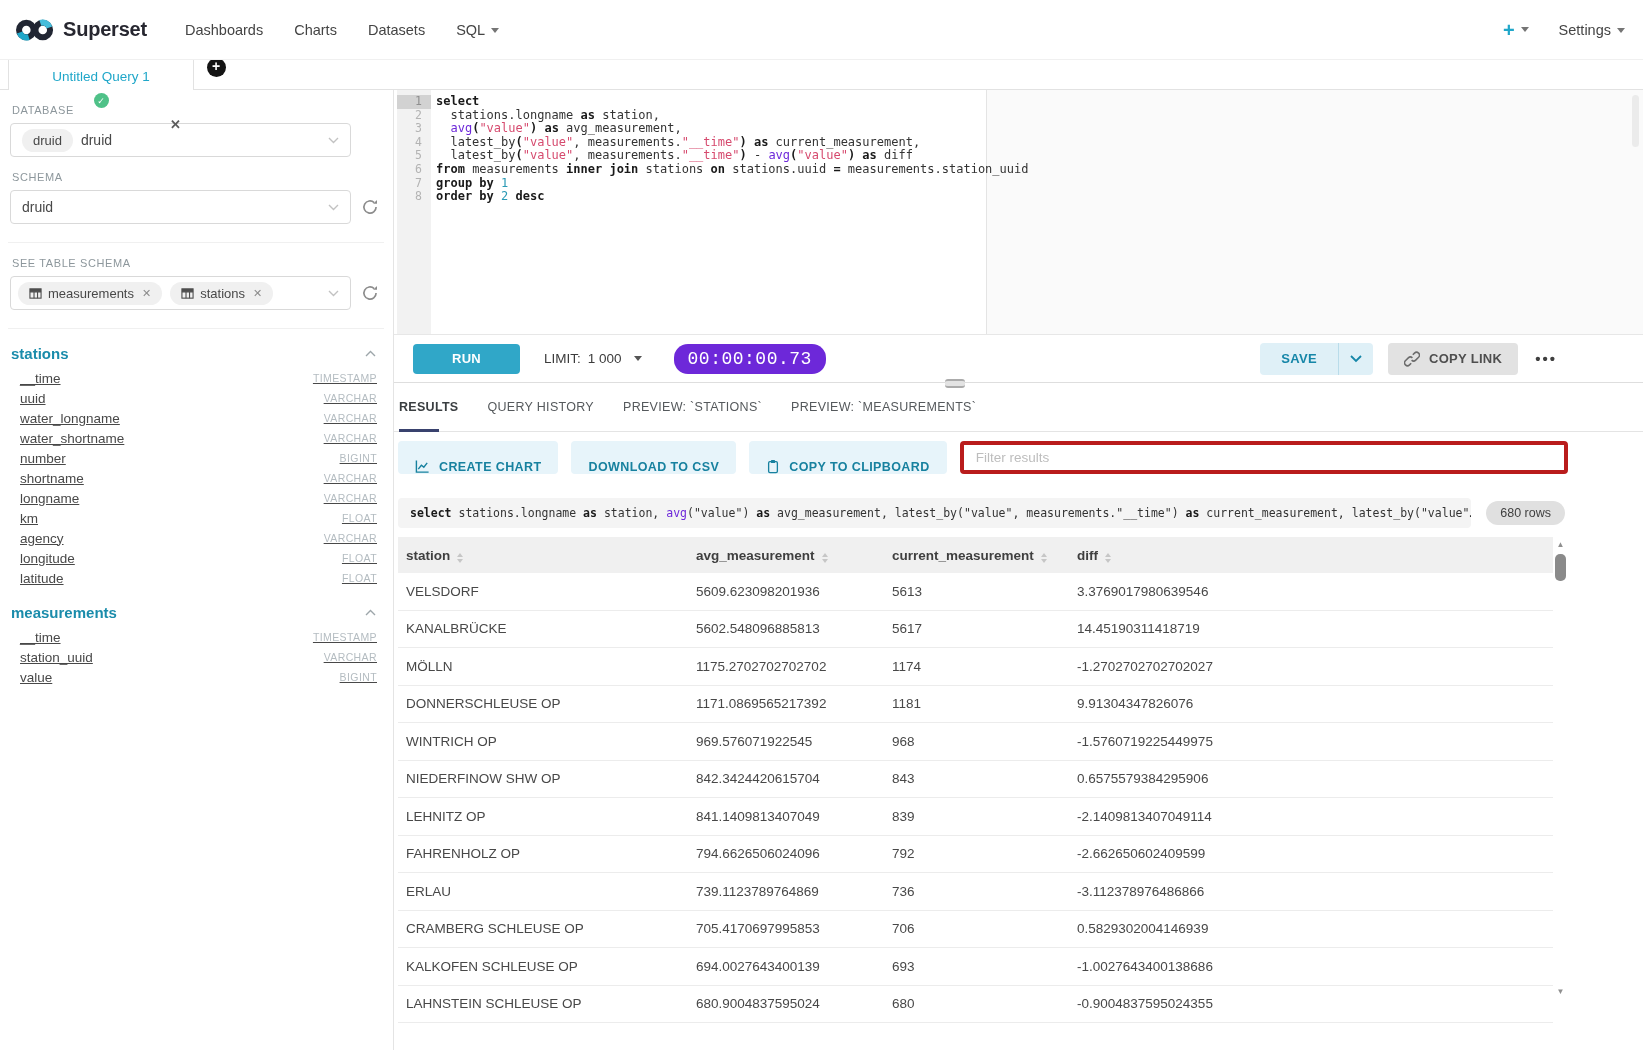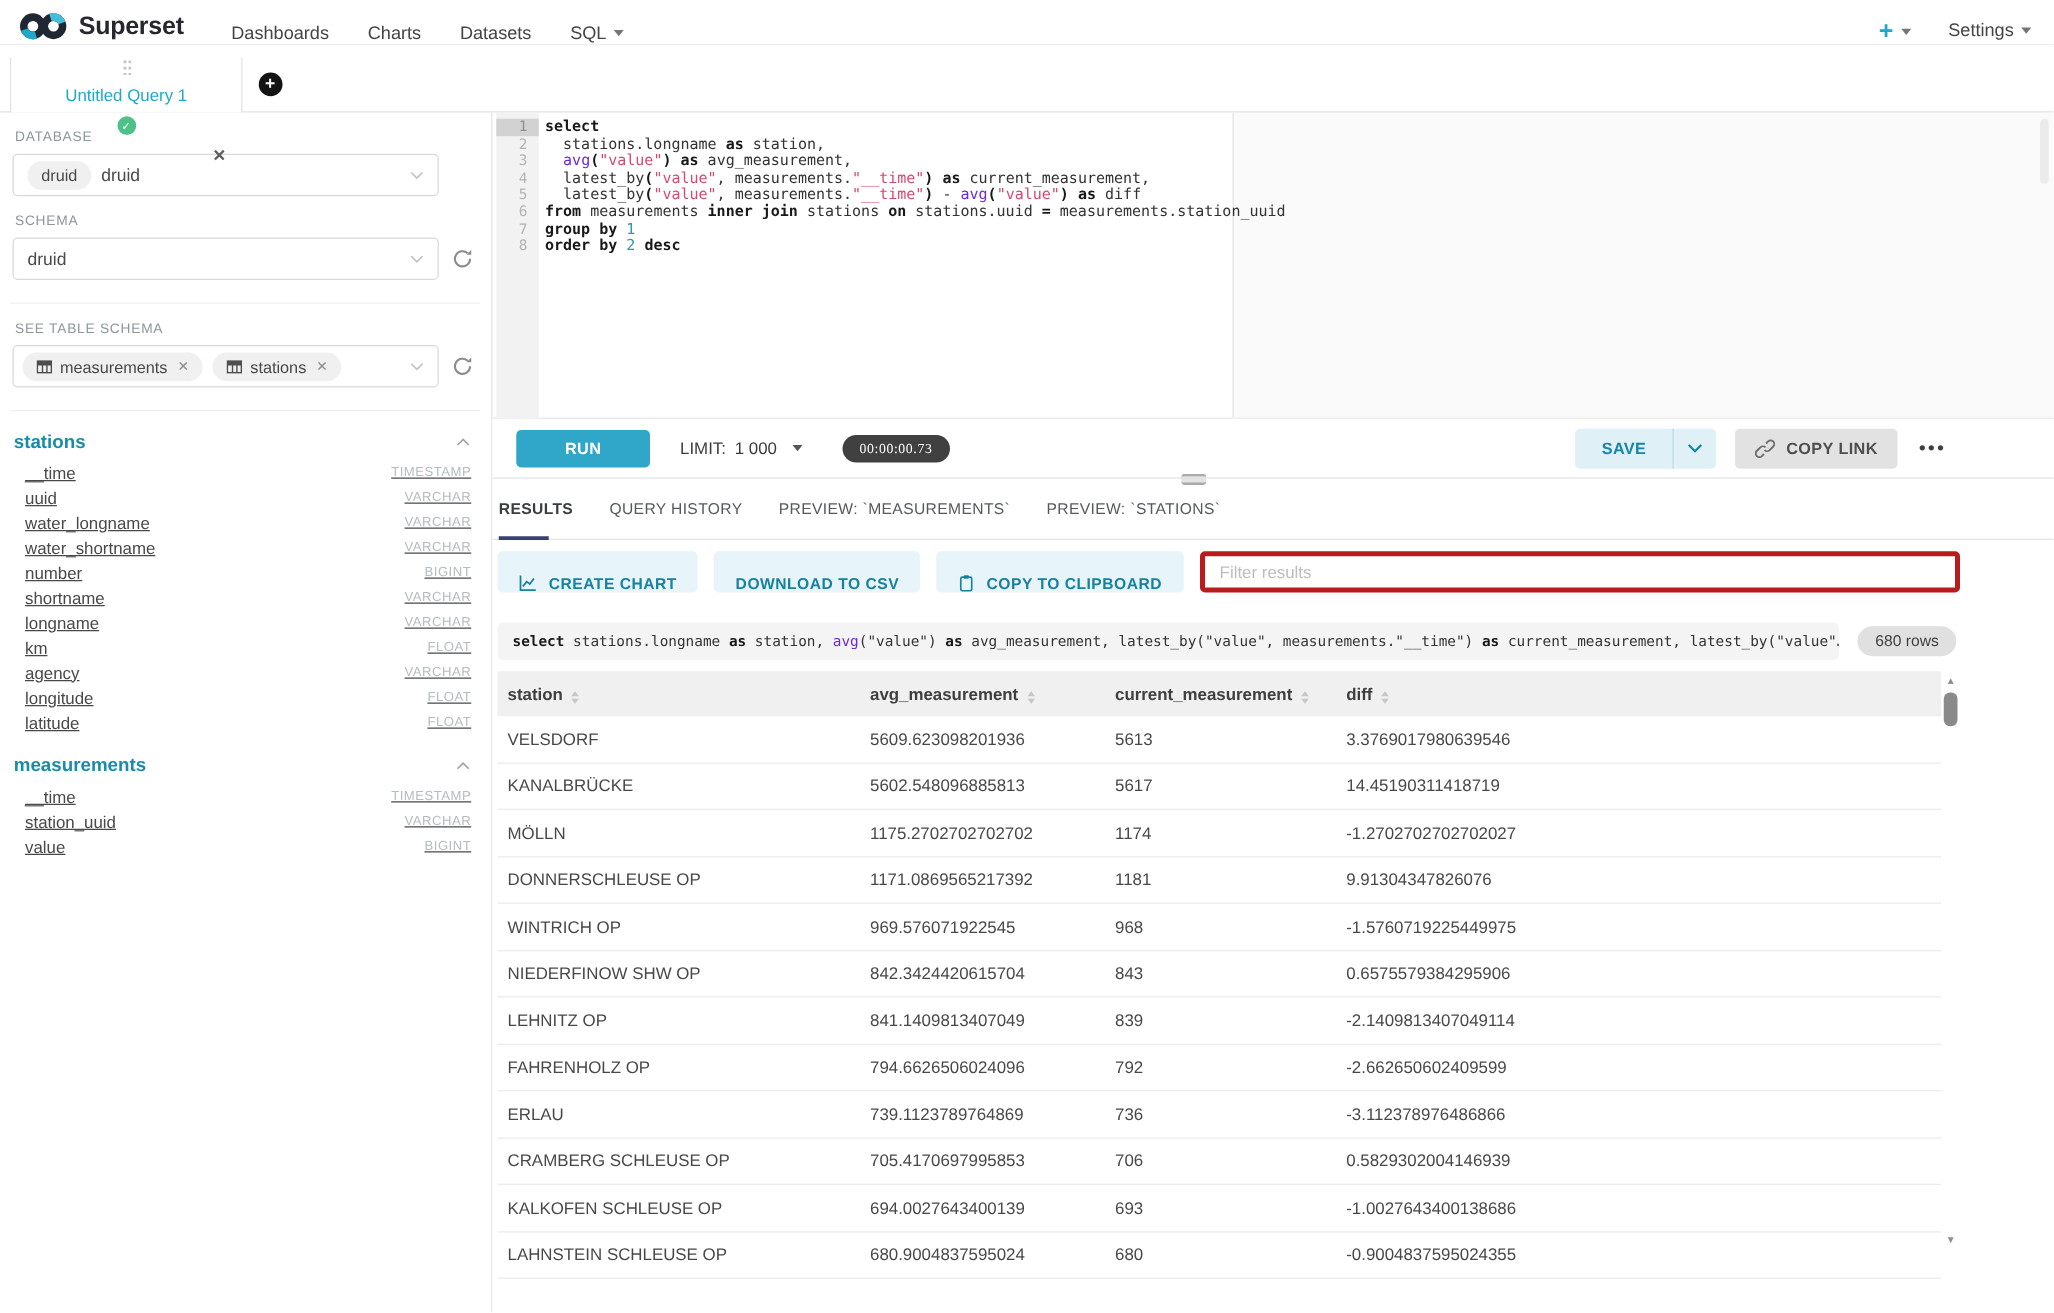--- a/index.html
+++ b/index.html
@@ -3,22 +3,22 @@
 <meta charset="utf-8">
 <style>
   * { box-sizing: border-box; }
   html,body { margin:0; padding:0; }
   body {
     width:1643px; height:1050px; position:relative; overflow:hidden;
     background:#fff; color:#484848;
     font-family:"Liberation Sans", sans-serif;
   }
   
-  .navbar { position:absolute; top:0; left:0; right:0; height:36px;
-    display:flex; align-items:flex-end; padding:0 18px 0 14px;
+  .navbar { position:absolute; top:0; left:0; right:0; height:60px;
+    display:flex; align-items:center; padding:0 18px 0 14px;
     border-bottom:1px solid #f0f0f0; background:#fff; z-index:5; }
   .brand { display:flex; align-items:center; gap:7px; margin-right:38px; }
   .brand-text { font-size:20px; font-weight:bold; color:#272730; letter-spacing:-0.2px; }
   .nav-item { font-size:14.5px; color:#444; margin-right:31px; cursor:pointer; white-space:nowrap; }
   .nav-right { margin-left:auto; display:flex; align-items:center; gap:30px; }
   .plus-link { color:#20a7c9; font-size:20px; font-weight:bold; line-height:1; display:flex; align-items:center; }
   .caret { display:inline-block; width:0; height:0; border-left:4px solid transparent;
     border-right:4px solid transparent; border-top:5px solid #757575; margin-left:6px; vertical-align:2px; }
   .settings { font-size:14.5px; color:#444; }
 
@@ -84,22 +84,22 @@
   
   .toolbar { position:absolute; top:244px; left:0; right:0; height:49px; background:#fff;
     border-top:1px solid #e7e7e7; border-bottom:1px solid #dedede;
     display:flex; align-items:center; padding:0 86px 0 19px; }
   .run-btn { width:107px; height:30px; background:#30a7c8; border-radius:4px; color:#fff;
     font-size:13px; font-weight:bold; letter-spacing:0.3px; display:flex; align-items:center;
     justify-content:center; cursor:pointer; margin-right:24px; }
   .limit { display:flex; align-items:center; font-size:13.5px; color:#3c3c3c; margin-right:32px; cursor:pointer; }
   .limit .lv { margin-left:7px; }
   .limit .caret { border-top-color:#555; margin-left:12px; }
-  .timer { background:#404040; color:#fff; font-family:Liberation Serif, serif;
-    font-size:11px; padding:5px 14px; border-radius:14px; letter-spacing:0.5px; }
+  .timer { background:#6d28d9; color:#fff; font-family:Liberation Mono, monospace;
+    font-size:18px; padding:5px 14px; border-radius:14px; letter-spacing:0.5px; }
   .tb-right { margin-left:auto; display:flex; align-items:center; gap:15px; }
   .save-btn { display:flex; align-items:stretch; height:32px; background:#dff0f7; border-radius:4px; cursor:pointer; }
   .save-main { display:flex; align-items:center; padding:0 21px; color:#1586a8; font-size:13px; font-weight:bold; letter-spacing:0.3px; }
   .save-sep { width:1px; background:#b9dcea; }
   .save-caret { width:34px; display:flex; align-items:center; justify-content:center; }
   .copylink-btn { display:flex; align-items:center; gap:9px; height:32px; background:#e2e2e2;
     border-radius:4px; padding:0 16px; color:#4e4e4e; font-size:13px; font-weight:bold; letter-spacing:0.3px; cursor:pointer; }
   .more-dots { color:#3f3f3f; font-size:15px; font-weight:bold; letter-spacing:2px; cursor:pointer; margin-left:2px; }
   .grip { position:absolute; top:289px; left:551px; width:20px; height:9px; background:#e3e3e3;
     border-radius:3px; border-top:2px solid #ababab; border-bottom:2px solid #ababab; cursor:row-resize; z-index:3; }
@@ -396,22 +396,22 @@
       </div>
       <span class="more-dots">•••</span>
     </div>
   </div>
   <div class="grip"></div>
 
   <div class="south">
     <div class="stabs">
       <span class="stab active">RESULTS</span>
       <span class="stab">QUERY HISTORY</span>
+      <span class="stab">PREVIEW: `STATIONS`</span>
       <span class="stab">PREVIEW: `MEASUREMENTS`</span>
-      <span class="stab">PREVIEW: `STATIONS`</span>
     </div>
 
     <div class="actions">
       <div class="action-btn">
         <span>
           <svg width="15" height="15" viewBox="0 0 16 16">
               <g fill="none" stroke="#17819f" stroke-width="1.5">
                 <path d="M1.5 1.5v12.5h13"></path>
                 <path d="M3.5 10.8l3.3-4.1 2.6 2 3.6-4.6"></path>
               </g>

